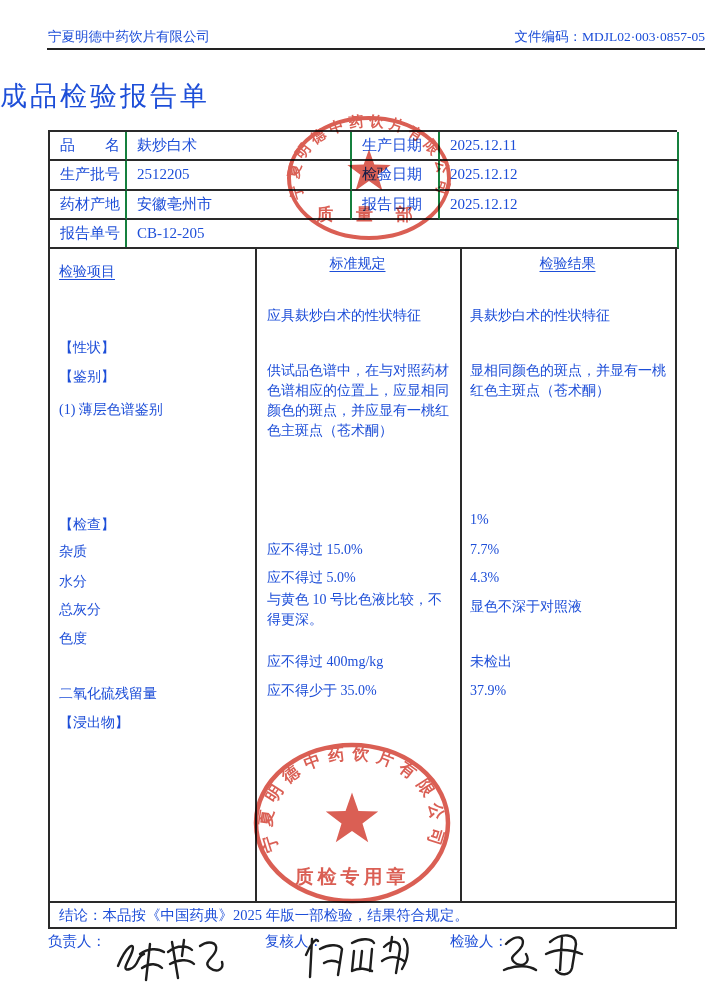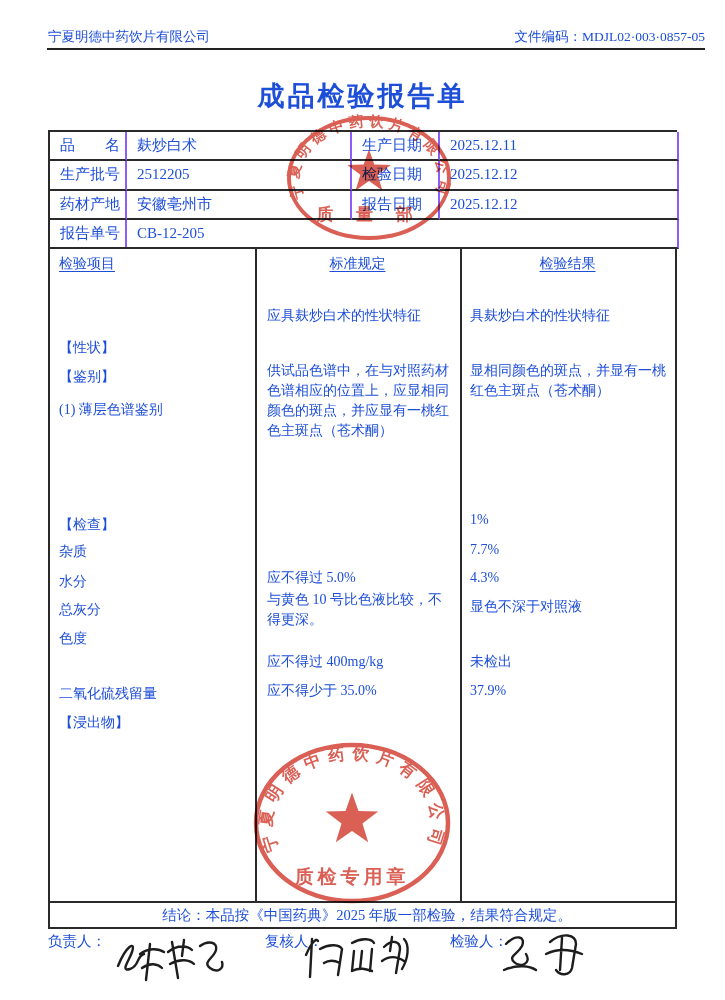--- a/index.html
+++ b/index.html
@@ -2,48 +2,48 @@
 <html><head>
 <meta charset="utf-8">
 <style>
   html,body{margin:0;padding:0;background:#ffffff;}
   .page{position:relative;width:725px;height:1000px;background:#fff;overflow:hidden;
         font-family:"Liberation Serif","DejaVu Serif",serif;color:#1d4ed8;}
   
   .hd-company{position:absolute;left:48px;top:28px;font-size:13.5px;}
   .hd-code{position:absolute;right:20px;top:28px;font-size:13.5px;}
   .hd-rule{position:absolute;left:47px;right:20px;top:48px;height:2px;background:#222;}
-  .doc-title{position:absolute;left:0;right:0;top:78px;text-align:center;
+  .doc-title{position:absolute;left:0;right:0;top:78px;
              font-family:"Liberation Sans","DejaVu Sans",sans-serif;
-             font-size:27px;font-weight:bold;letter-spacing:3px;}
+             font-size:27px;font-weight:normal;letter-spacing:3px;}
   
   .info{position:absolute;left:48px;top:130px;width:629px;
         display:grid;grid-template-columns:77px 225px 88px 239px;grid-auto-rows:29.3px;
         border-top:2px solid #2a2a2a;border-left:2px solid #2a2a2a;box-sizing:border-box;font-size:15px;}
-  .info .c{border-right:2px solid #8b5cf6;border-bottom:2px solid #2a2a2a;
+  .info .c{border-right:2px solid #15803d;border-bottom:2px solid #2a2a2a;
            display:flex;align-items:center;padding-left:10px;box-sizing:border-box;white-space:nowrap;overflow:visible;}
   .info .span3{grid-column:2/5;text-align:right;}
   
   .maintbl{position:absolute;left:48px;top:247px;width:629px;height:656px;
            border:2px solid #2a2a2a;box-sizing:border-box;font-size:14px;}
   .vline{position:absolute;top:0;bottom:0;width:2px;background:#2a2a2a;}
   .v1{left:205px;} .v2{left:410px;}
   .th{position:absolute;top:6px;text-decoration:underline;text-underline-offset:3px;}
-  .th-item{left:9px;}
+  .th-item{left:9px;margin-top:8px;}
   .th-std{left:205px;width:205px;text-align:center;}
   .th-res{left:410px;width:215px;text-align:center;}
   .cell{position:absolute;line-height:18px;white-space:nowrap;}
   .wrap{white-space:normal;line-height:20px;}
   .col1{left:9px;margin-top:32px;}
   .col2{left:217px;width:186px;}
   .col3{left:420px;width:198px;}
   
   .conclusion{position:absolute;left:48px;top:903px;width:629px;height:26px;
               border-left:2px solid #2a2a2a;border-right:2px solid #2a2a2a;border-bottom:2px solid #2a2a2a;
-              box-sizing:border-box;display:flex;align-items:center;padding-left:9px;font-size:14.5px;justify-content:center;}
+              box-sizing:border-box;display:flex;align-items:center;padding-left:9px;font-size:14.5px;}
   .sigrow{position:absolute;left:48px;top:932px;width:629px;font-size:14.5px;}
   .siglabel{position:absolute;top:0;white-space:nowrap;}
   .sl1{left:0;} .sl2{left:217px;} .sl3{left:402px;}
   .sig{position:absolute;}
   .sig path{fill:none;stroke:#1d1d1d;stroke-width:2.4;stroke-linecap:round;stroke-linejoin:round;}
   
   .stamp{position:absolute;pointer-events:none;opacity:0.82;mix-blend-mode:multiply;}
   .stamp .ring{fill:none;stroke:#d23b2e;}
   .stamp .star{fill:#d23b2e;}
   .stamp text{fill:#d23b2e;font-family:"Liberation Sans","DejaVu Sans",sans-serif;font-weight:bold;}
@@ -93,20 +93,21 @@
     <div class="cell col1" style="top:235px">【检查】</div>
     <div class="cell col1" style="top:262px">杂质</div>
     <div class="cell col1" style="top:292px">水分</div>
     <div class="cell col1" style="top:320px">总灰分</div>
     <div class="cell col1" style="top:349px">色度</div>
     <div class="cell col1" style="top:404px">二氧化硫残留量</div>
     <div class="cell col1" style="top:433px">【浸出物】</div>
 
     <div class="cell col2" style="top:58px">应具麸炒白术的性状特征</div>
     <div class="cell col2 wrap" style="top:112px">供试品色谱中，在与对照药材色谱相应的位置上，应显相同颜色的斑点，并应显有一桃红色主斑点（苍术酮）</div>
+    <div class="cell col2" style="top:292px">应不得过 15.0%</div>
     <div class="cell col2" style="top:320px">应不得过 5.0%</div>
     <div class="cell col2 wrap" style="top:341px">与黄色 10 号比色液比较，不得更深。</div>
     <div class="cell col2" style="top:404px">应不得过 400mg/kg</div>
     <div class="cell col2" style="top:433px">应不得少于 35.0%</div>
 
     <div class="cell col3" style="top:58px">具麸炒白术的性状特征</div>
     <div class="cell col3 wrap" style="top:112px">显相同颜色的斑点，并显有一桃红色主斑点（苍术酮）</div>
     <div class="cell col3" style="top:262px">1%</div>
     <div class="cell col3" style="top:292px">7.7%</div>
     <div class="cell col3" style="top:320px">4.3%</div>

